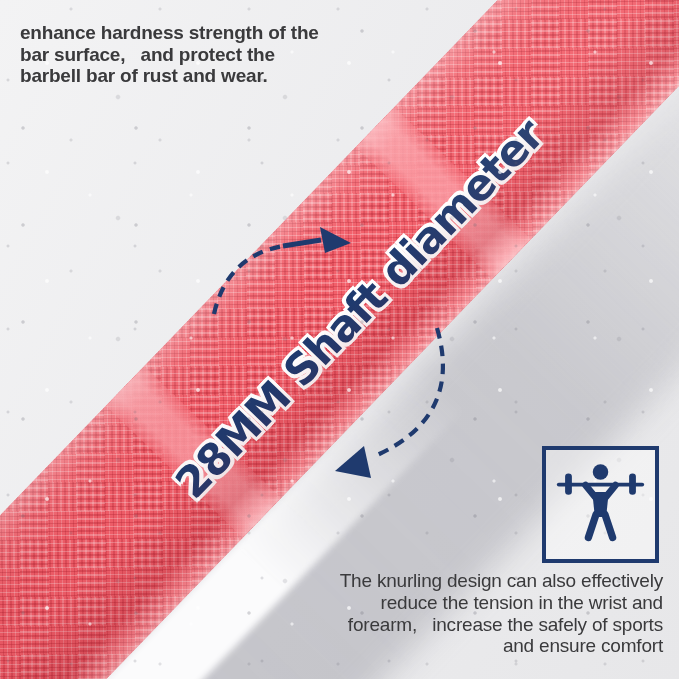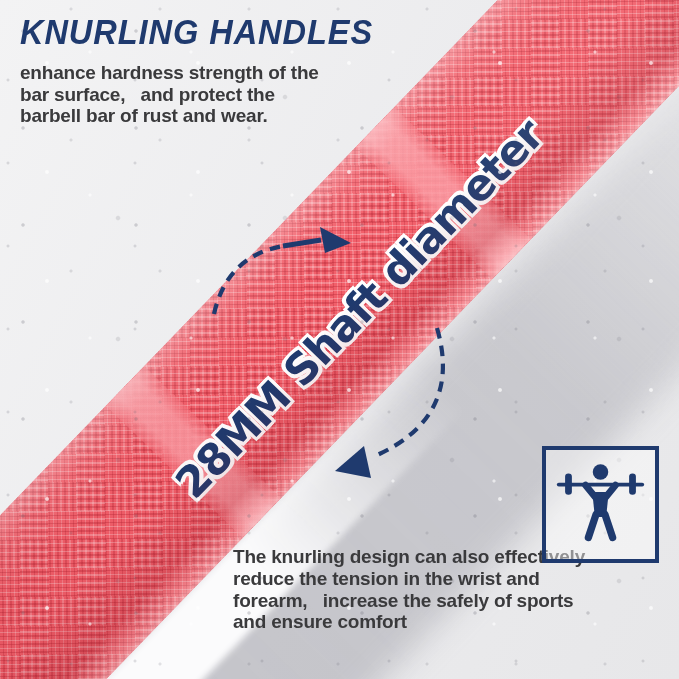--- a/index.html
+++ b/index.html
@@ -107,22 +107,23 @@
   }
   .header-desc {
     margin-top: 10px;
     font-weight: bold; font-size: 19px; line-height: 21.5px;
     letter-spacing: -0.2px; color: var(--ink);
     white-space: pre-wrap;
   }
 
   
   .footer {
-    right: 16px; top: 546px; width: 430px; z-index: 6;
-    font-weight: bold; font-size: 19px; line-height: 21.8px;
+    right: 16px; top: 570px; width: 430px; z-index: 6;
+    text-align: right;
+    font-weight: normal; font-size: 19px; line-height: 21.8px;
     letter-spacing: -0.2px; color: var(--ink);
     white-space: pre-wrap;
   }
 
   
   .badge {
     left: 542px; top: 446px; width: 117px; height: 117px;
     border: 4px solid var(--navy);
     background: rgba(252,252,253,0.45);
     z-index: 6;
@@ -150,21 +151,20 @@
     <path d="M283 246 L321 240" stroke-width="5"></path>
     <path d="M437 328 Q463 417 375 456" stroke-width="4.2" stroke-dasharray="10.5 7.5"></path>
   </g>
   <g fill="#1f3a6e" stroke="none">
     <polygon points="351,243 320,227 325,253"></polygon>
     <polygon points="335,471 364,446 371,478"></polygon>
   </g>
 </svg>
 
 <div class="layer header">
-  <div><span class="title">KNURLING HANDLES</span></div>
   <div class="header-desc">enhance hardness strength of the
 bar surface,   and protect the
 barbell bar of rust and wear.</div>
 </div>
 
 <div class="layer footer">The knurling design can also effectively
 reduce the tension in the wrist and
 forearm,   increase the safely of sports
 and ensure comfort</div>
 

